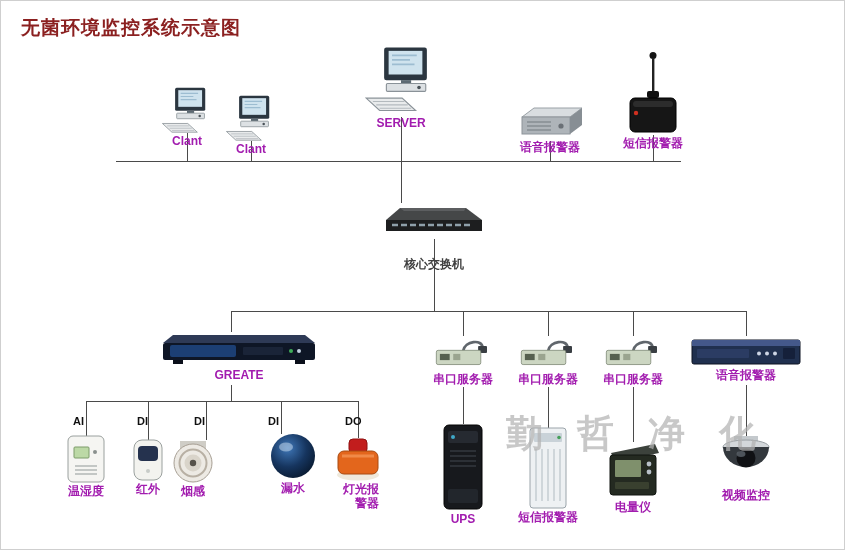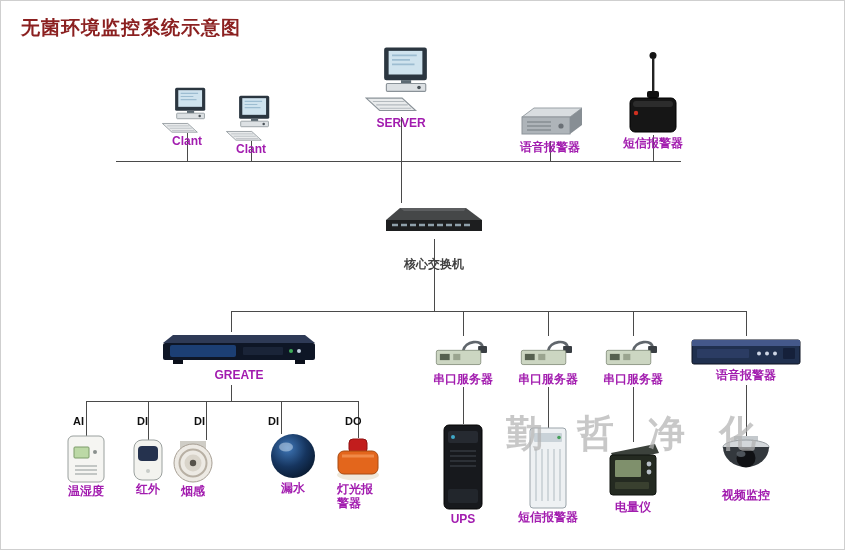--- a/index.html
+++ b/index.html
@@ -1,21 +1,21 @@
 <!DOCTYPE html>
 <html><head>
 <meta charset="utf-8">
 <style>
   html,body{margin:0;padding:0;background:#fff;font-family:"Liberation Sans","DejaVu Sans",sans-serif;}
   .canvas{position:relative;width:845px;height:550px;background:#fff;border:1px solid #cfcfcf;box-sizing:border-box;overflow:hidden;}
   .wires{position:absolute;left:0;top:0;z-index:1;}
   .title{position:absolute;left:16px;top:10px;margin:4px;font-size:19px;font-weight:bold;color:#8b2020;letter-spacing:1px;z-index:10;}
   .node{position:absolute;display:flex;flex-direction:column;align-items:center;gap:2px;z-index:10;}
   .node .lbl{font-weight:bold;font-size:12px;color:#a21caf;text-align:center;line-height:1.15;white-space:nowrap;}
-  .node .lbl.wrap{white-space:normal;width:42px;text-align:left;}
+  .node .lbl.wrap{white-space:normal;width:42px;text-align:right;}
   .port{position:absolute;font-weight:bold;font-size:11px;color:#101010;z-index:10;}
   .free-label{position:absolute;font-weight:bold;font-size:12px;color:#404040;text-align:center;z-index:10;}
   .wm{position:absolute;font-weight:bold;color:#b3b3b3;opacity:.72;z-index:40;pointer-events:none;white-space:nowrap;}
   .wm1{left:505px;top:408px;font-size:37px;letter-spacing:34px;}
   .wm2{left:437px;top:472px;font-size:36px;letter-spacing:5px;}
 </style>
 </head>
 <body>
 
 <div class="canvas">

